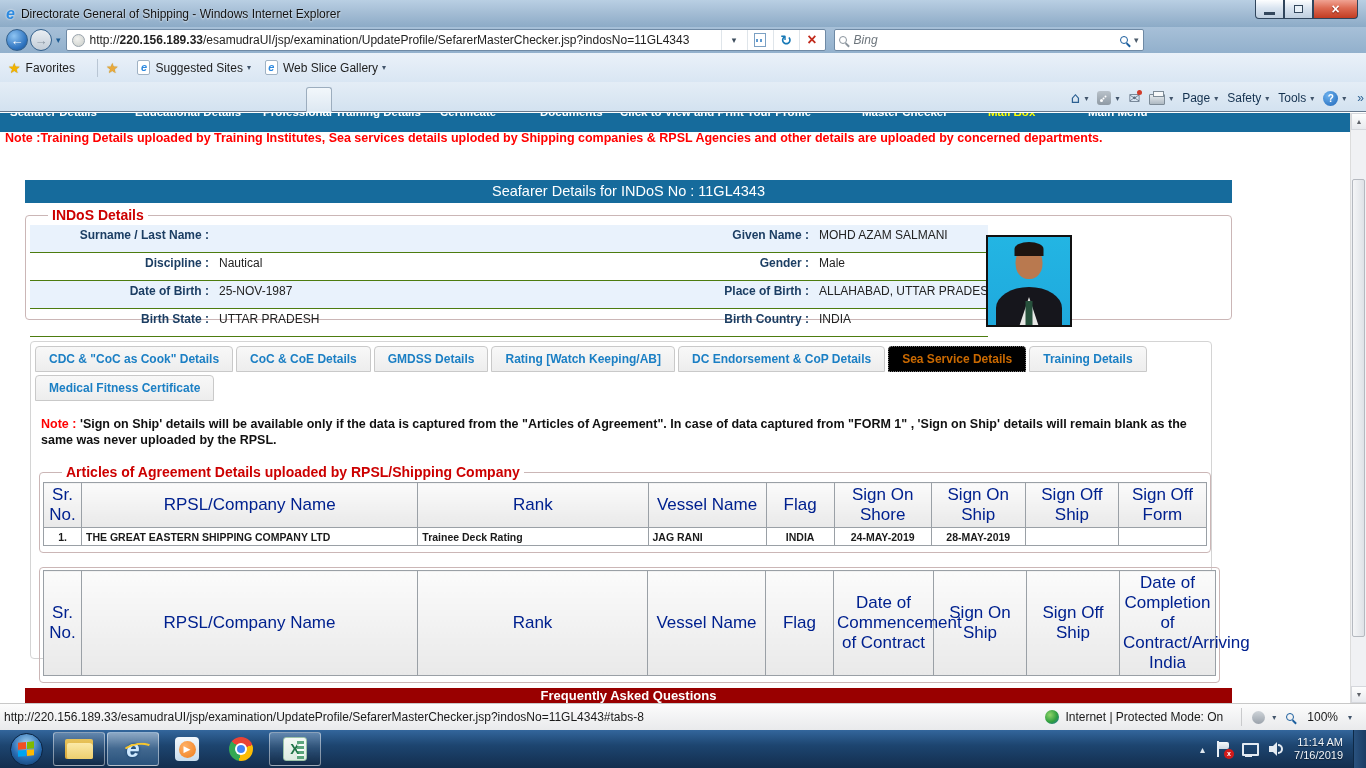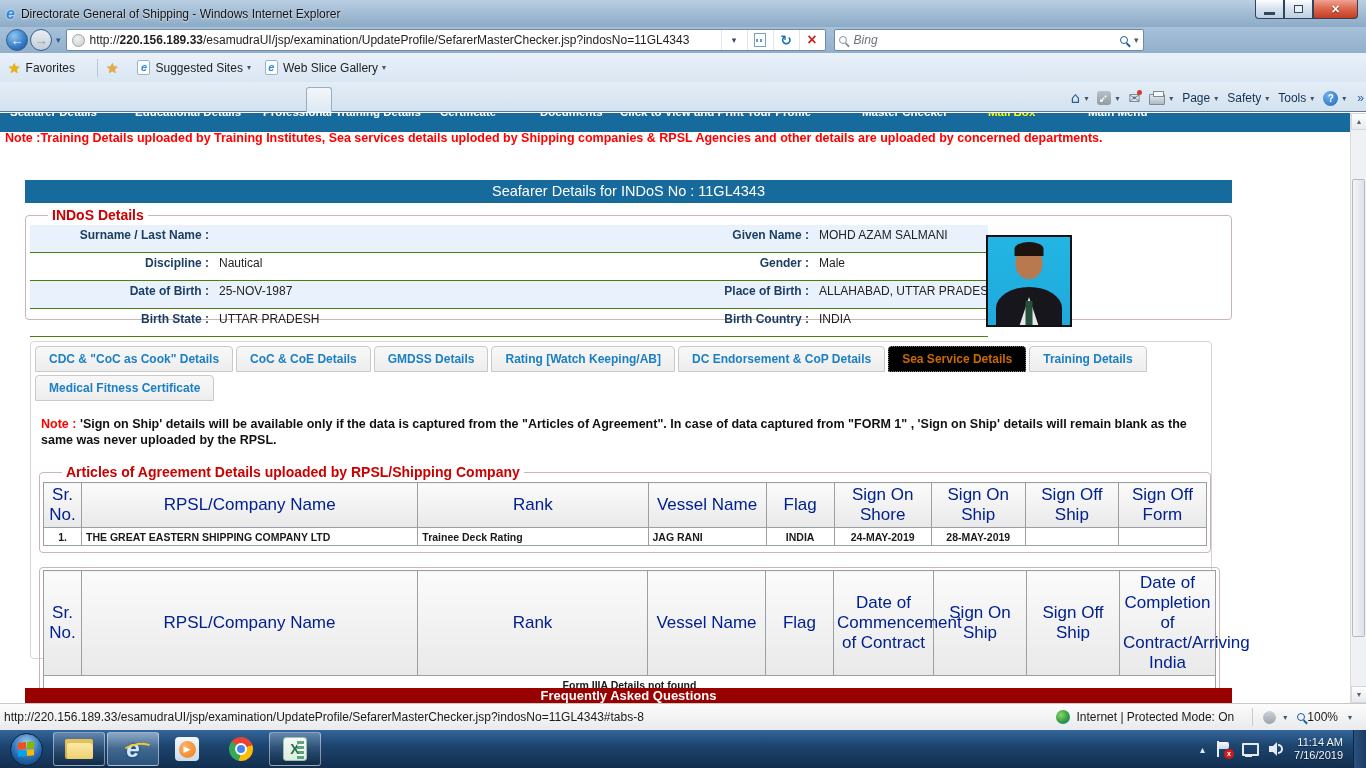--- a/index.html
+++ b/index.html
@@ -490,23 +490,20 @@
             <th>Sr. No.</th>
             <th>RPSL/Company Name</th>
             <th>Rank</th>
             <th>Vessel Name</th>
             <th>Flag</th>
             <th>Date of Commencement of Contract</th>
             <th>Sign On Ship</th>
             <th>Sign Off Ship</th>
             <th>Date of Completion of Contract/Arriving India</th>
           </tr>
-          <tr>
-            <td colspan="9" class="notfound">Form IIIA Details not found</td>
-          </tr>
         </tbody>
           </table>
       </fieldset>
     </div>
 
     <div class="faqbar">Frequently Asked Questions</div>
 
     <div class="vscroll">
       <div class="vs-btn">▲</div>
       <div class="vs-thumb"></div>
@@ -520,21 +517,21 @@
       <span class="globe-g"></span>
       <span>Internet | Protected Mode: On</span>
     </span>
     <span class="ssep"></span>
     <span style="display:flex;align-items:center">
       <span class="shield-g"></span>
       <span class="dd9">▾</span>
     </span>
     <span class="szoom">
       <span class="mag blue"></span>
-      <span style="margin-left:2px">100%</span>
+      <span style="margin-left:13px">100%</span>
       <span class="dd9" style="margin-left:10px">▾</span>
     </span>
   </div>
 
   <div class="taskbar">
     <div class="orb">
       <div class="ball">
         <div class="winflag">
             <i></i>
             <i></i>

